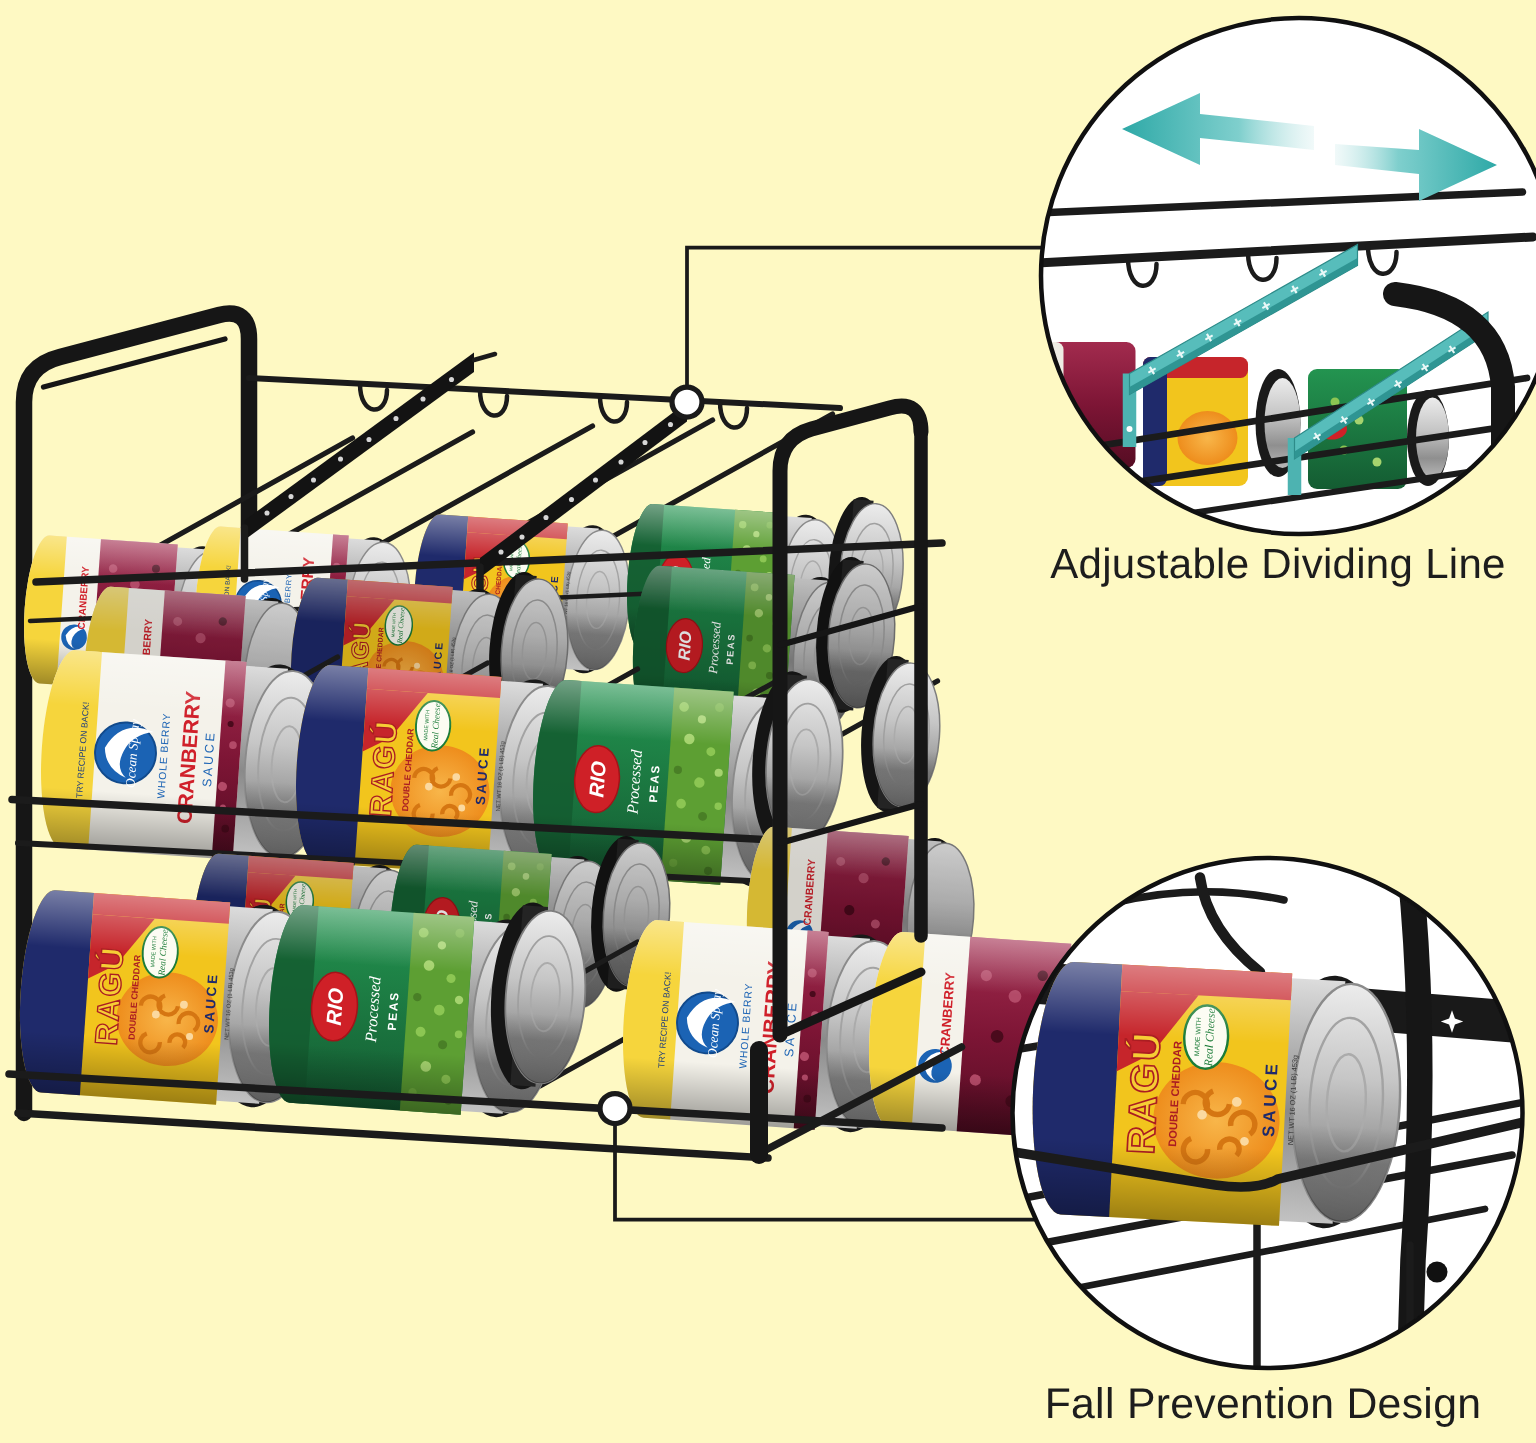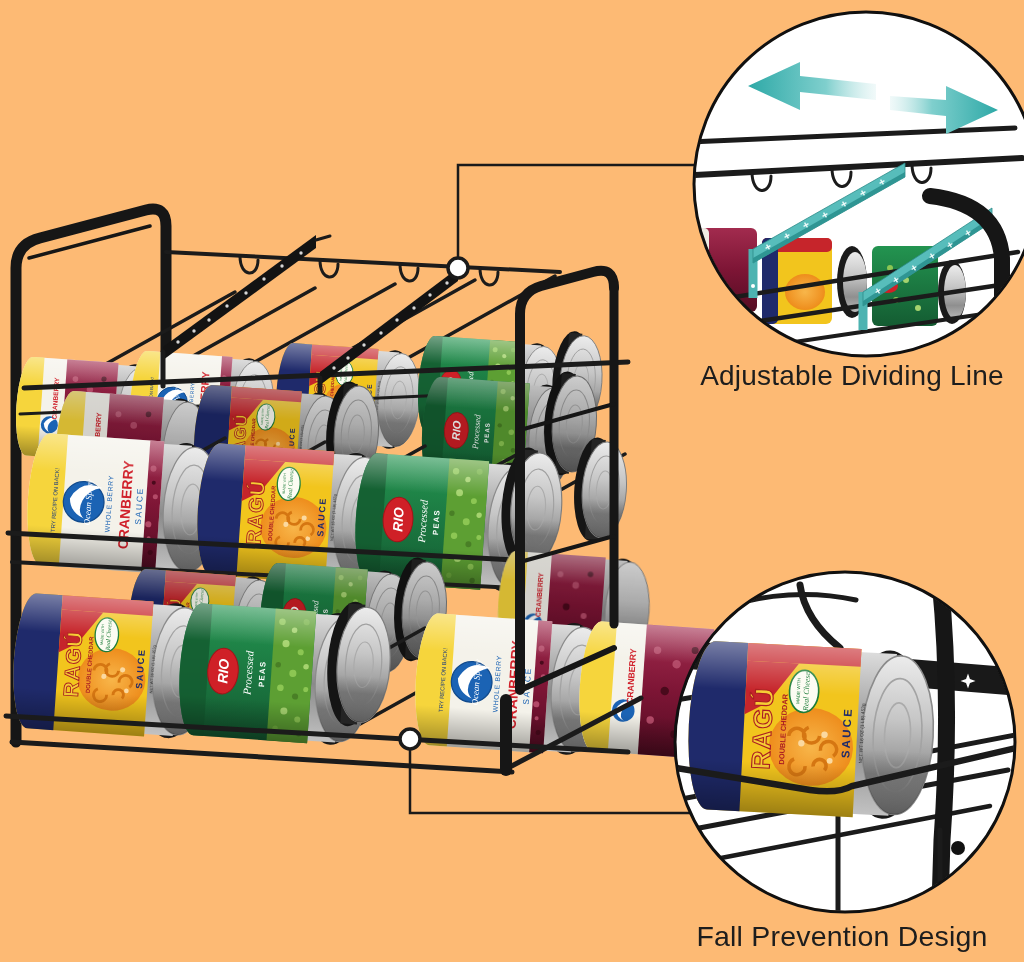--- a/index.html
+++ b/index.html
@@ -1,16 +1,16 @@
 <!DOCTYPE html>
 <html><head>
 <meta charset="utf-8">
 <style>
   html,body{margin:0;padding:0;background:#ffffff;}
-  #stage{position:relative;width:1024px;height:962px;background:#fdba74;overflow:hidden;
+  #stage{position:relative;width:1024px;height:962px;background:#fef9c3;overflow:hidden;
          font-family:"Liberation Sans",sans-serif;}
   #art{position:absolute;left:0;top:0;}
   .caption{position:absolute;text-align:center;color:#1d1d1d;font-weight:500;
            letter-spacing:.2px;white-space:nowrap;}
   #cap1{left:662px;top:360px;width:380px;font-size:28px;}
   #cap2{left:652px;top:920px;width:380px;font-size:28.5px;}
   svg text{font-family:"Liberation Sans",sans-serif;}
   svg text.script{font-family:"Liberation Serif",serif;font-style:italic;}
   .frame{stroke:#161616;fill:none;stroke-linecap:round;}
   .wire{stroke:#1b1b1b;fill:none;stroke-linecap:round;}

